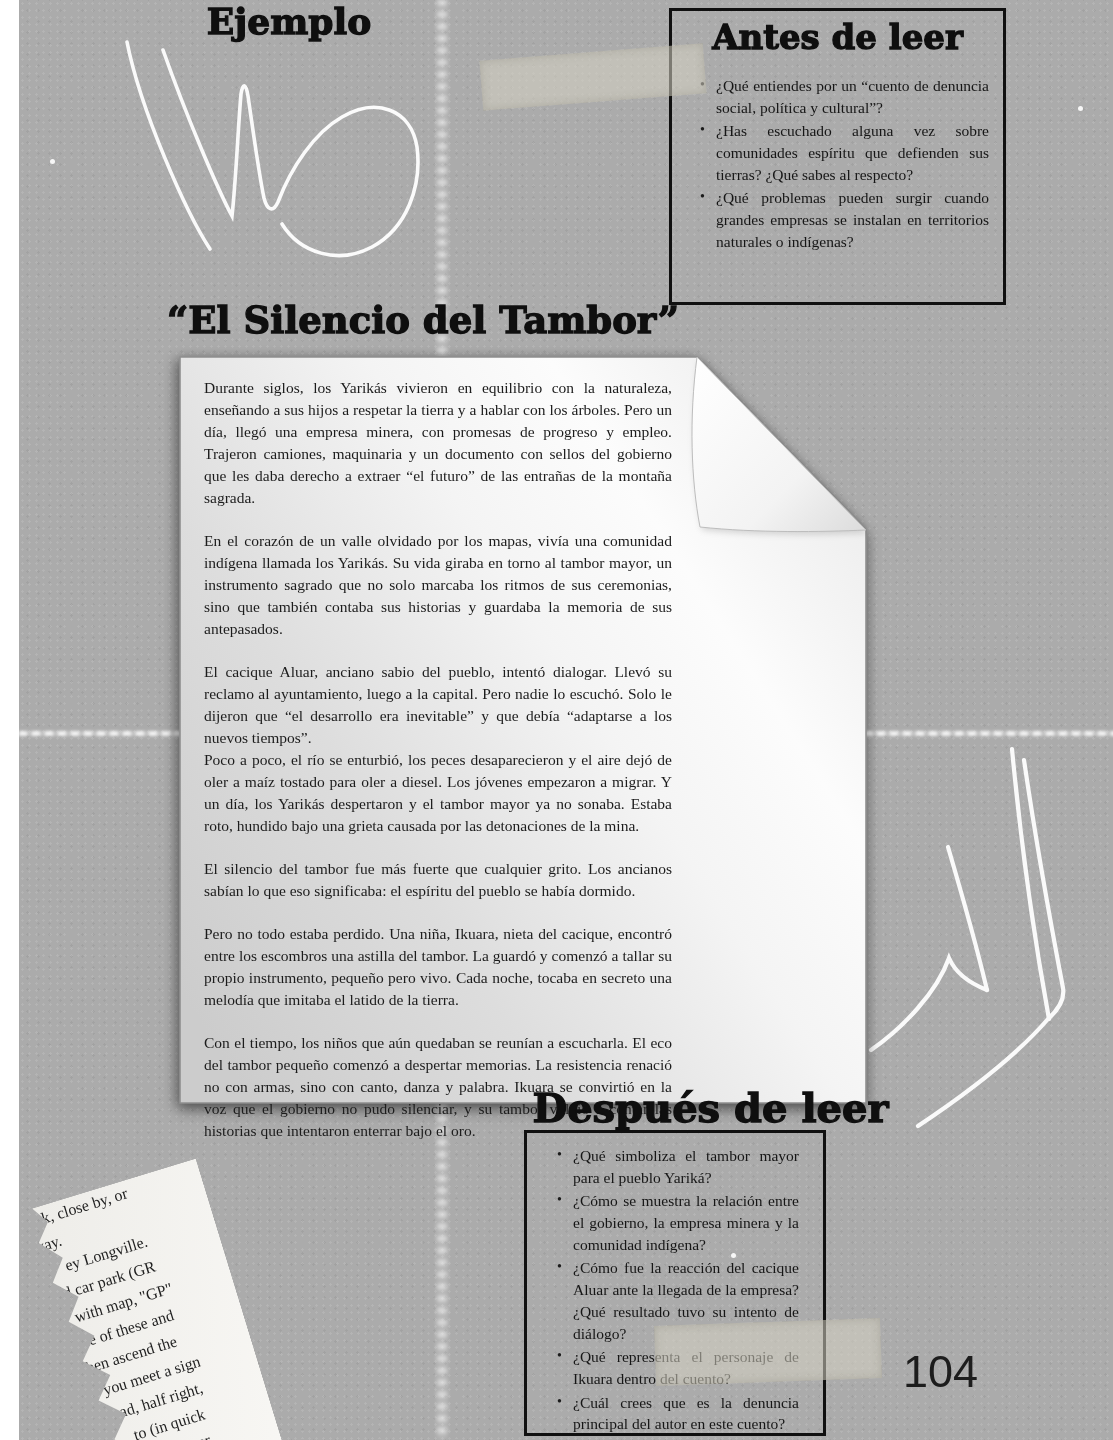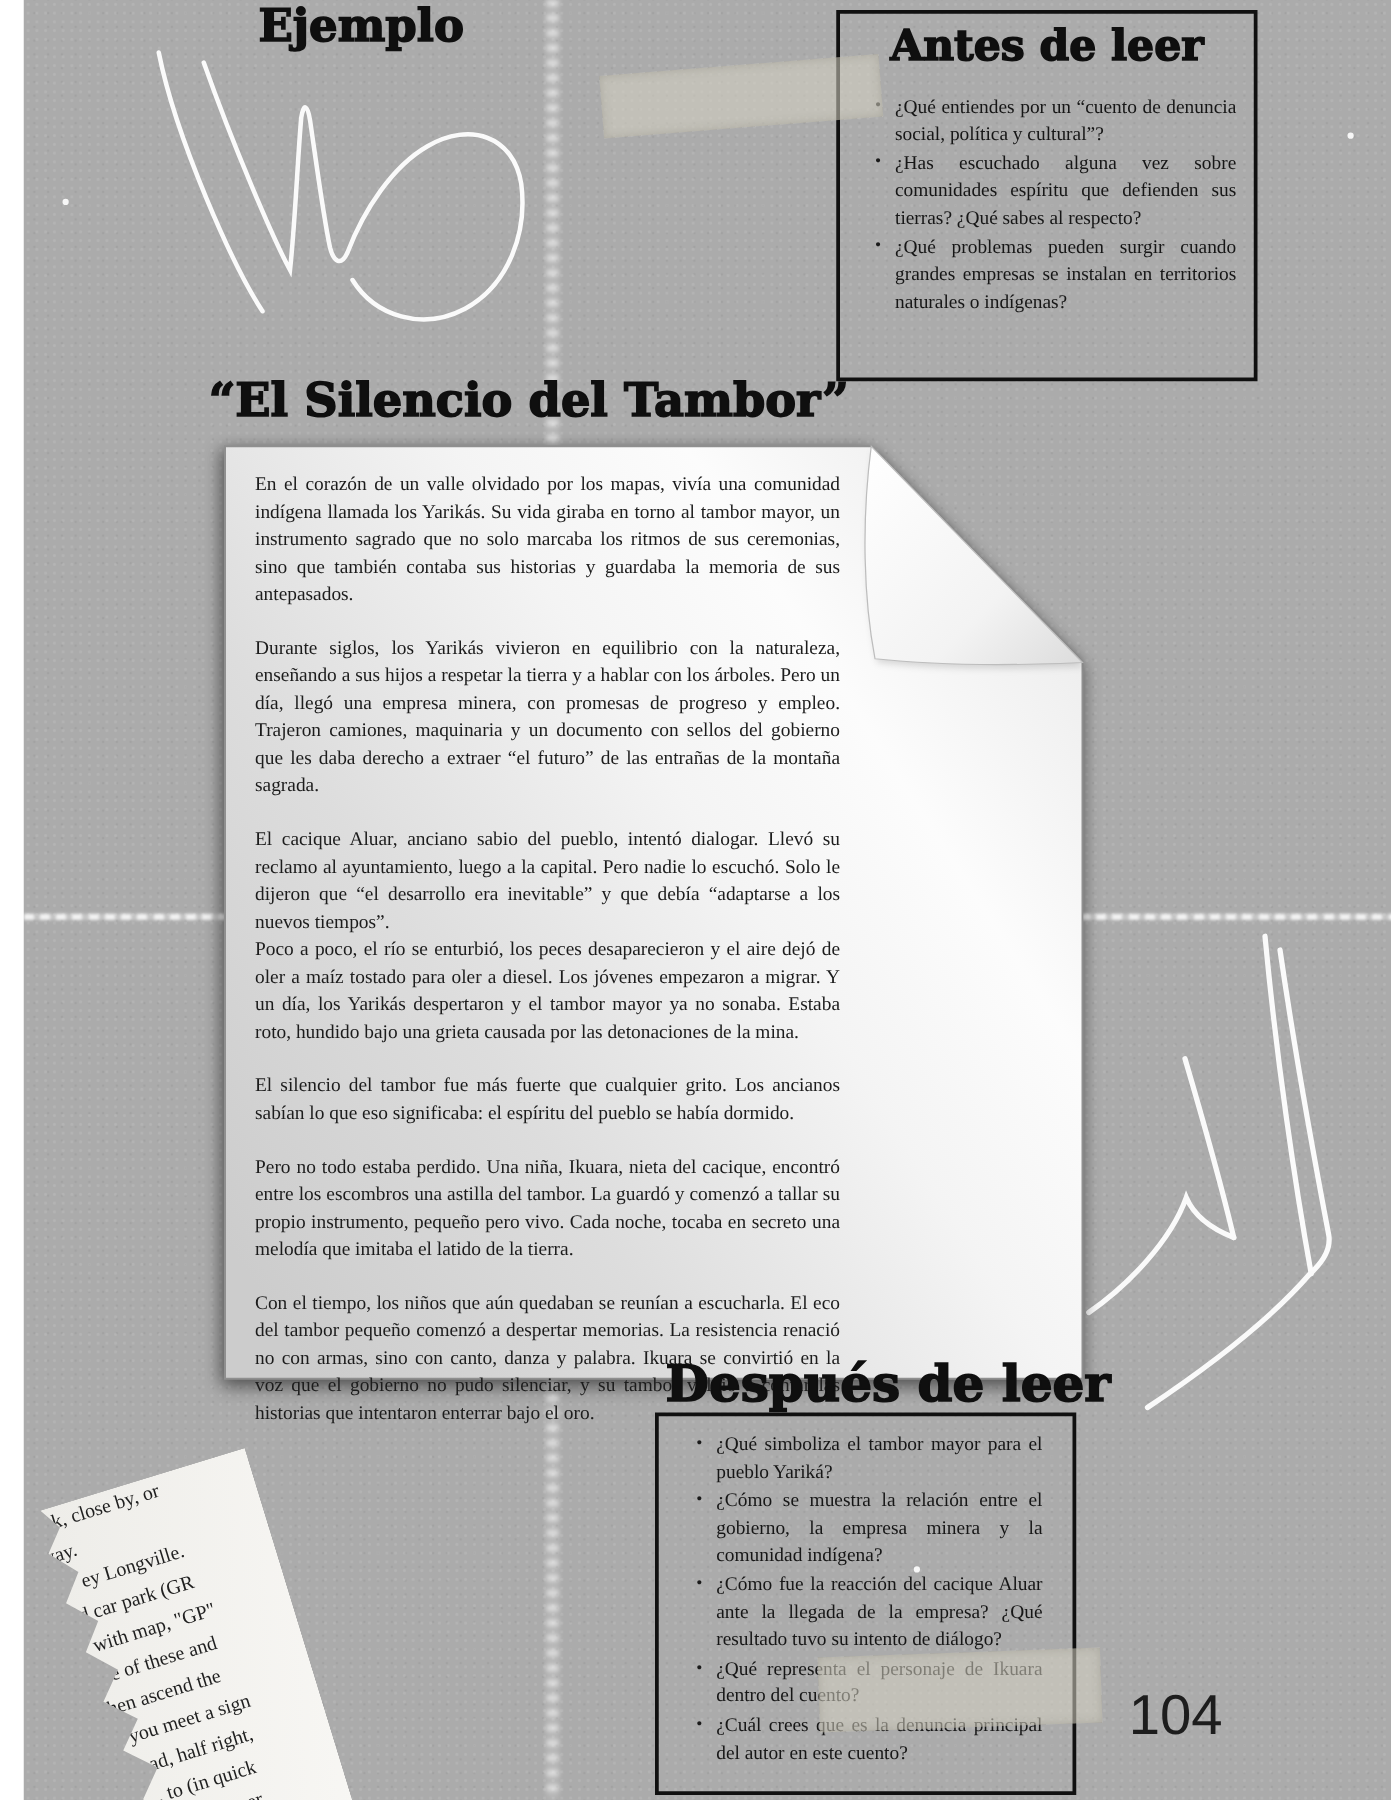--- a/index.html
+++ b/index.html
@@ -40,21 +40,21 @@
   }
   #ejemplo-title{position:absolute;left:160px;top:0px;width:220px;
     text-align:center;font-size:36px;z-index:3;}
   #story-title{position:absolute;left:148px;top:298px;font-size:37px;z-index:4;}
   #antes-title{text-align:center;font-size:34px;margin:6px 0 14px 0;}
   #despues-title{position:absolute;left:505px;top:1084px;width:373px;
     text-align:center;font-size:40px;z-index:5;}
   
   .qbox{position:absolute;border:3px solid #101010;z-index:3;box-sizing:border-box;}
   #antes-box{left:650px;top:8px;width:337px;height:297px;}
-  #despues-box{left:505px;top:1130px;width:337px;height:306px;}
+  #despues-box{left:505px;top:1130px;width:302px;height:306px;}
   .q-list{list-style:none;margin:0;padding:4px 14px 0 44px;}
   #despues-box .q-list{padding:12px 24px 0 46px;}
   .q-list li{
     position:relative;font-size:15.5px;line-height:1.4;color:#161616;
     text-align:justify;margin-bottom:2px;
   }
   .q-list li::before{
     content:"\2022";position:absolute;left:-16px;top:0;font-size:14px;color:#1a1a1a;
   }
   
@@ -164,22 +164,22 @@
           <stop offset="0" stop-color="#ffffff"></stop>
           <stop offset="0.65" stop-color="#f3f3f3"></stop>
           <stop offset="1" stop-color="#dcdcdc"></stop>
         </linearGradient>
       </defs>
       <polygon points="1,1 518,1 687,174 687,747 1,747" fill="url(#pg)" stroke="#8f8f8f" stroke-width="1.6"></polygon>
       <path d="M518,1 C510,62 512,124 521,171 C577,177 642,176 687,174 Z" transform="translate(2,3)" fill="rgba(0,0,0,0.14)" style="filter:blur(3px)"></path>
       <path d="M518,1 C510,62 512,124 521,171 C577,177 642,176 687,174 Z" fill="url(#fg)" stroke="#bdbdbd" stroke-width="1"></path>
     </svg>
     <div id="story-text">
+      <p>Durante siglos, los Yarikás vivieron en equilibrio con la naturaleza, enseñando a sus hijos a respetar la tierra y a hablar con los árboles. Pero un día, llegó una empresa minera, con promesas de progreso y empleo. Trajeron camiones, maquinaria y un documento con sellos del gobierno que les daba derecho a extraer “el futuro” de las entrañas de la montaña sagrada.</p>
       <p>En el corazón de un valle olvidado por los mapas, vivía una comunidad indígena llamada los Yarikás. Su vida giraba en torno al tambor mayor, un instrumento sagrado que no solo marcaba los ritmos de sus ceremonias, sino que también contaba sus historias y guardaba la memoria de sus antepasados.</p>
-      <p>Durante siglos, los Yarikás vivieron en equilibrio con la naturaleza, enseñando a sus hijos a respetar la tierra y a hablar con los árboles. Pero un día, llegó una empresa minera, con promesas de progreso y empleo. Trajeron camiones, maquinaria y un documento con sellos del gobierno que les daba derecho a extraer “el futuro” de las entrañas de la montaña sagrada.</p>
       <p class="tight">El cacique Aluar, anciano sabio del pueblo, intentó dialogar. Llevó su reclamo al ayuntamiento, luego a la capital. Pero nadie lo escuchó. Solo le dijeron que “el desarrollo era inevitable” y que debía “adaptarse a los nuevos tiempos”.</p>
       <p>Poco a poco, el río se enturbió, los peces desaparecieron y el aire dejó de oler a maíz tostado para oler a diesel. Los jóvenes empezaron a migrar. Y un día, los Yarikás despertaron y el tambor mayor ya no sonaba. Estaba roto, hundido bajo una grieta causada por las detonaciones de la mina.</p>
       <p>El silencio del tambor fue más fuerte que cualquier grito. Los ancianos sabían lo que eso significaba: el espíritu del pueblo se había dormido.</p>
       <p>Pero no todo estaba perdido. Una niña, Ikuara, nieta del cacique, encontró entre los escombros una astilla del tambor. La guardó y comenzó a tallar su propio instrumento, pequeño pero vivo. Cada noche, tocaba en secreto una melodía que imitaba el latido de la tierra.</p>
       <p>Con el tiempo, los niños que aún quedaban se reunían a escucharla. El eco del tambor pequeño comenzó a despertar memorias. La resistencia renació no con armas, sino con canto, danza y palabra. Ikuara se convirtió en la voz que el gobierno no pudo silenciar, y su tambor volvió a contar las historias que intentaron enterrar bajo el oro.</p>
     </div>
   </div>
 
   <div id="despues-title" class="slab">Después de leer</div>
   <div id="tape-despues" class="tape"></div>

